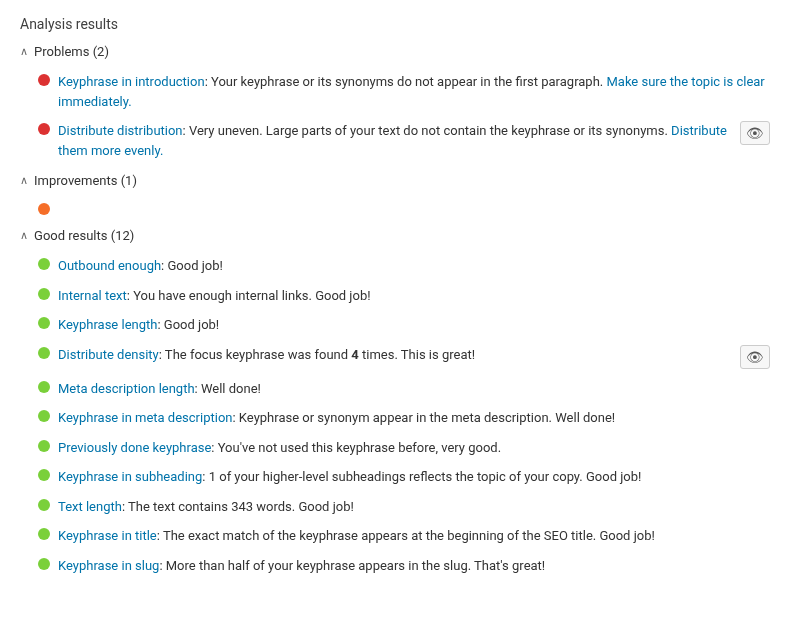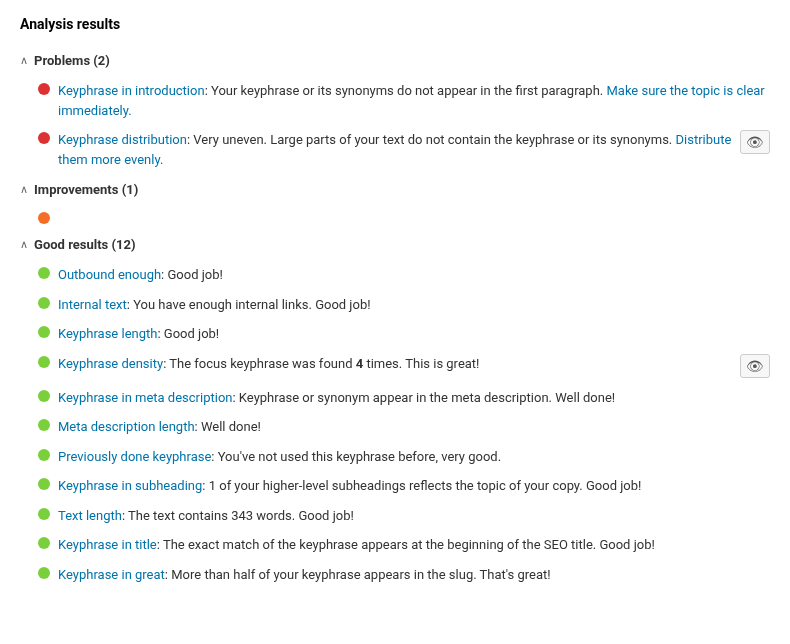--- a/index.html
+++ b/index.html
@@ -5,43 +5,43 @@
     * { box-sizing: border-box; margin: 0; padding: 0; }
     body {
       font-family: -apple-system, BlinkMacSystemFont, "Segoe UI", Roboto, sans-serif;
       font-size: 13px;
       color: #333;
       background: #fff;
       padding: 16px 20px;
       width: 790px;
     }
     .page-title {
-      font-weight: 700;
+      font-weight: 400;
       font-size: 14px;
-      margin-bottom: 21px;
-      color: #000000;
+      margin-bottom: 12px;
+      color: #404040;
     }
     .section {
       margin-bottom: 8px;
     }
     .section-header {
       display: flex;
       align-items: center;
       gap: 6px;
       margin-bottom: 8px;
       font-size: 13px;
       color: #333;
     }
     .chevron {
       font-size: 11px;
       color: #666;
       cursor: pointer;
     }
     .section-label {
-      font-weight: 700;
+      font-weight: 400;
     }
     .item-row {
       display: flex;
       align-items: flex-start;
       gap: 8px;
       padding: 5px 0 5px 18px;
       position: relative;
     }
     .dot {
       width: 12px;
@@ -96,21 +96,21 @@
       </div>
       <div class="item-row">
         <div class="dot dot-red"></div>
         <div class="row-with-eye">
           <span class="item-text"><a href="#">Keyphrase in introduction</a>: Your keyphrase or its synonyms do not appear in the first paragraph. <a href="#">Make sure the topic is clear immediately.</a></span>
         </div>
       </div>
       <div class="item-row">
         <div class="dot dot-red"></div>
         <div class="row-with-eye">
-          <span class="item-text"><a href="#">Keyphrase distribution</a>: Very uneven. Large parts of your text do not contain the keyphrase or its synonyms. <a href="#">Distribute them more evenly.</a></span>
+          <span class="item-text"><a href="#">Distribute distribution</a>: Very uneven. Large parts of your text do not contain the keyphrase or its synonyms. <a href="#">Distribute them more evenly.</a></span>
           <button class="eye-button" title="Preview">👁</button>
         </div>
       </div>
     </div>
     <div class="section">
       <div class="section-header">
         <span class="chevron">∧</span>
         <span class="section-label">Improvements (1)</span>
       </div>
       <div class="item-row">
@@ -136,34 +136,34 @@
       </div>
       <div class="item-row">
         <div class="dot dot-green"></div>
         <div class="row-with-eye">
           <span class="item-text"><a href="#">Keyphrase length</a>: Good job!</span>
         </div>
       </div>
       <div class="item-row">
         <div class="dot dot-green"></div>
         <div class="row-with-eye">
-          <span class="item-text"><a href="#">Keyphrase density</a>: The focus keyphrase was found <strong>4</strong> times. This is great!</span>
+          <span class="item-text"><a href="#">Distribute density</a>: The focus keyphrase was found <strong>4</strong> times. This is great!</span>
           <button class="eye-button" title="Preview">👁</button>
         </div>
       </div>
       <div class="item-row">
         <div class="dot dot-green"></div>
         <div class="row-with-eye">
-          <span class="item-text"><a href="#">Keyphrase in meta description</a>: Keyphrase or synonym appear in the meta description. Well done!</span>
+          <span class="item-text"><a href="#">Meta description length</a>: Well done!</span>
         </div>
       </div>
       <div class="item-row">
         <div class="dot dot-green"></div>
         <div class="row-with-eye">
-          <span class="item-text"><a href="#">Meta description length</a>: Well done!</span>
+          <span class="item-text"><a href="#">Keyphrase in meta description</a>: Keyphrase or synonym appear in the meta description. Well done!</span>
         </div>
       </div>
       <div class="item-row">
         <div class="dot dot-green"></div>
         <div class="row-with-eye">
           <span class="item-text"><a href="#">Previously done keyphrase</a>: You've not used this keyphrase before, very good.</span>
         </div>
       </div>
       <div class="item-row">
         <div class="dot dot-green"></div>
@@ -179,17 +179,17 @@
       </div>
       <div class="item-row">
         <div class="dot dot-green"></div>
         <div class="row-with-eye">
           <span class="item-text"><a href="#">Keyphrase in title</a>: The exact match of the keyphrase appears at the beginning of the SEO title. Good job!</span>
         </div>
       </div>
       <div class="item-row">
         <div class="dot dot-green"></div>
         <div class="row-with-eye">
-          <span class="item-text"><a href="#">Keyphrase in great</a>: More than half of your keyphrase appears in the slug. That's great!</span>
+          <span class="item-text"><a href="#">Keyphrase in slug</a>: More than half of your keyphrase appears in the slug. That's great!</span>
         </div>
       </div>
     </div>
   </div>
 
 </body></html>

